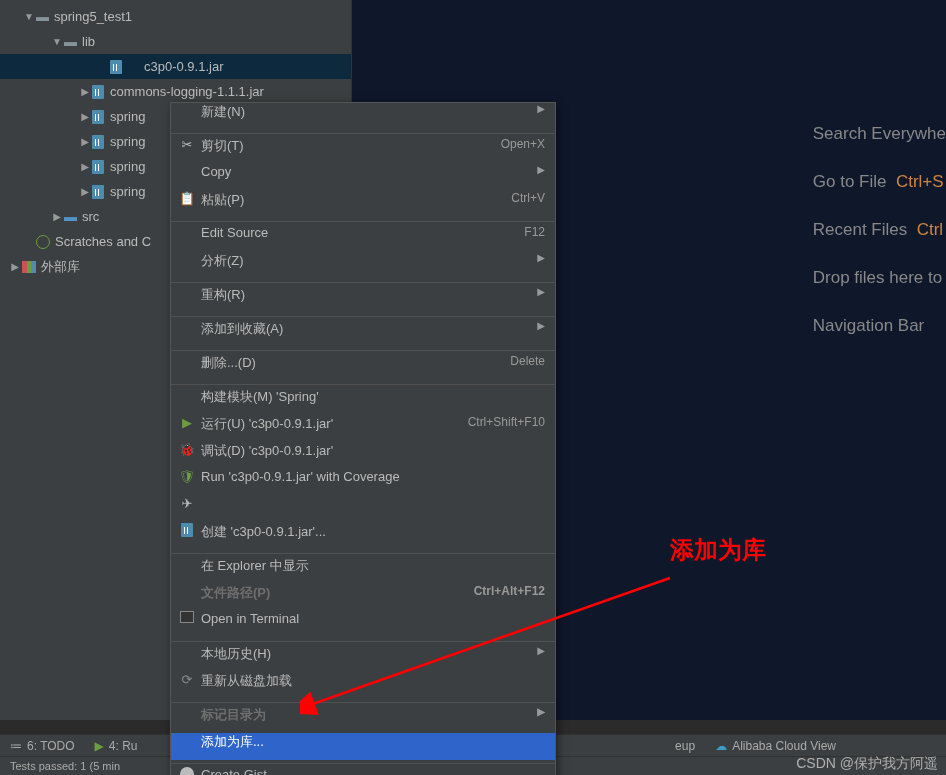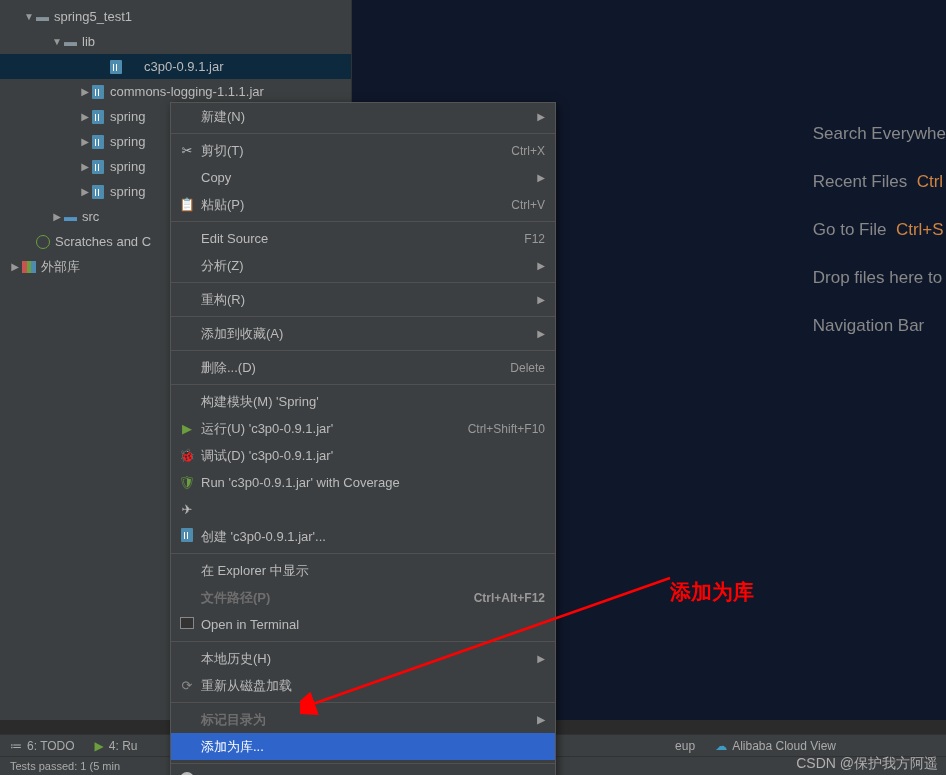--- a/index.html
+++ b/index.html
@@ -70,21 +70,21 @@
 .context-menu {
   position: absolute;
   left: 170px; top: 102px;
   width: 386px;
   background: #3c3f41;
   border: 1px solid #555;
   box-shadow: 2px 2px 8px rgba(0,0,0,0.5);
   z-index: 10;
 }
 .menu-item {
-  display: flex; align-items: center;
+  display: flex; 
   height: 27px;
   padding: 0 10px 0 6px;
   color: #bbbbbb;
   position: relative;
 }
 .menu-item.highlighted { background: #2f65ca; color: #fff; }
 .menu-item.disabled { color: #6e6e6e; font-weight: bold; }
 .menu-icon { width: 20px; text-align: center; margin-right: 4px; }
 .menu-label { flex: 1; }
 .menu-shortcut { color: #999; font-size: 12px; }
@@ -123,24 +123,24 @@
 }
 .watermark {
   position: absolute;
   right: 8px; bottom: 2px;
   color: #b0b0b0;
   font-size: 14px;
   z-index: 20;
 }
 .annotation-text {
   position: absolute;
-  left: 670px; top: 578px;
+  left: 670px; top: 534px;
   color: #ff0000;
   font-weight: bold;
-  font-size: 21px;
+  font-size: 24px;
   z-index: 15;
 }
 .annotation-arrow {
   position: absolute;
   z-index: 15;
   pointer-events: none;
 }
 .gh-icon {
   display: inline-block; width: 14px; height: 14px;
   border-radius: 50%;
@@ -216,38 +216,38 @@
         <span class="arrow right"></span>
       <span class="lib-icon"></span>
       <span>外部库</span>
     </div>
   </div>
 </div>
 
 <div class="right-panel">
   <div class="welcome-text">
     <div><span>Search Everywhe</span></div>
+    <div><span>Go to File</span> &nbsp;<span class="kb">Ctrl+S</span></div>
     <div><span>Recent Files</span> &nbsp;<span class="kb">Ctrl</span></div>
-    <div><span>Go to File</span> &nbsp;<span class="kb">Ctrl+S</span></div>
     <div><span>Drop files here to</span></div>
     <div><span>Navigation Bar</span></div>
   </div>
 </div>
 
 <div class="context-menu">
   <div class="menu-item">
       <span class="menu-icon"></span>
       <span class="menu-label"><span>新建(N)</span></span>
       <span class="menu-arrow">▶</span>
     </div>
   <div class="menu-sep"></div>
   <div class="menu-item">
       <span class="menu-icon">✂</span>
       <span class="menu-label"><span>剪切(T)</span></span>
-      <span class="menu-shortcut">Ctrl+X</span>
+      <span class="menu-shortcut">Open+X</span>
     </div>
   <div class="menu-item">
       <span class="menu-icon"></span>
       <span class="menu-label"><span>Copy</span></span>
       <span class="menu-arrow">▶</span>
     </div>
   <div class="menu-item">
       <span class="menu-icon">📋</span>
       <span class="menu-label"><span>粘贴(P)</span></span>
       <span class="menu-shortcut">Ctrl+V</span>

